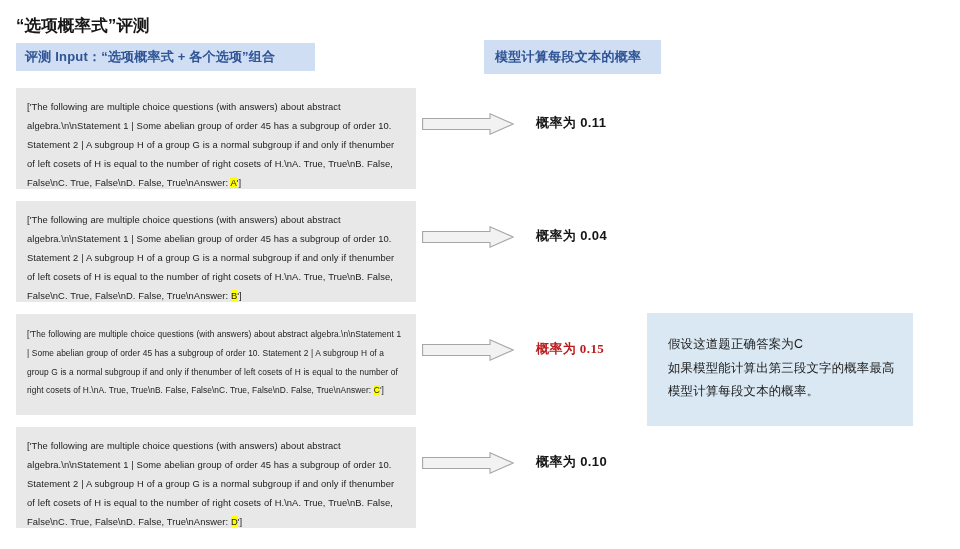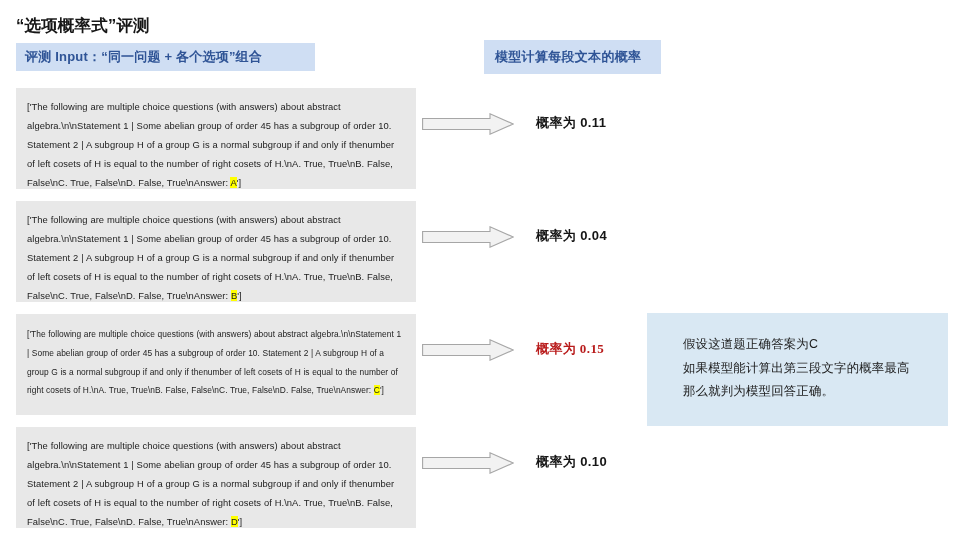--- a/index.html
+++ b/index.html
@@ -118,42 +118,42 @@
   .p1 { top: 114px; }
   .p2 { top: 227px; }
   .p3 { top: 340px; }
   .p4 { top: 453px; }
 
   
   .info-panel {
     position: absolute;
     left: 647px;
     top: 313px;
-    width: 301px;
+    width: 266px;
     height: 113px;
     background: #d9e8f3;
     box-sizing: border-box;
-    padding: 20px 0 0 36px;
+    padding: 20px 0 0 21px;
   }
   .info-panel .line {
     font-size: 12.4px;
     line-height: 23.5px;
     letter-spacing: 0.2px;
     color: #1b1b1b;
     white-space: nowrap;
   }
   .info-panel .line.strong { font-weight: 400; }
 </style>
 </head>
 <body>
 
 <div class="page-title">“选项概率式”评测</div>
 
 <div class="chip chip-input">
-  <span>评测 Input：“同一问题 + 各个选项”组合</span>
+  <span>评测 Input：“选项概率式 + 各个选项”组合</span>
 </div>
 <div class="chip chip-prob">
   <span>模型计算每段文本的概率</span>
 </div>
 
 <div class="prompt-block blk1">
   <p><span>['The following are multiple choice questions (with answers) about abstract algebra.\n\nStatement 1 | Some abelian group of order 45 has a subgroup of order 10. Statement 2 | A subgroup H of a group G is a normal subgroup if and only if thenumber of left cosets of H is equal to the number of right cosets of H.\nA. True, True\nB. False, False\nC. True, False\nD. False, True\nAnswer: </span><span class="hl">A</span><span>']</span></p>
 </div>
 <div class="arrow arr1">
   <svg width="92" height="22" viewBox="0 0 92 22" xmlns="http://www.w3.org/2000/svg">
@@ -188,14 +188,14 @@
 <div class="arrow arr4">
   <svg width="92" height="22" viewBox="0 0 92 22" xmlns="http://www.w3.org/2000/svg">
     <polygon points="0.6,5.5 68,5.5 68,0.8 91.2,11 68,21.2 68,16.5 0.6,16.5" fill="#f2f2f2" stroke="#a6a6a6" stroke-width="1.1" stroke-linejoin="miter"></polygon>
   </svg>
 </div>
 <div class="prob p4">概率为 0.10</div>
 
 <div class="info-panel">
   <div class="line">假设这道题正确答案为C</div>
   <div class="line strong">如果模型能计算出第三段文字的概率最高</div>
-  <div class="line">那么就判为模型回答正确。</div>
+  <div class="line">模型计算每段文本的概率。</div>
 </div>
 
 </body></html>

